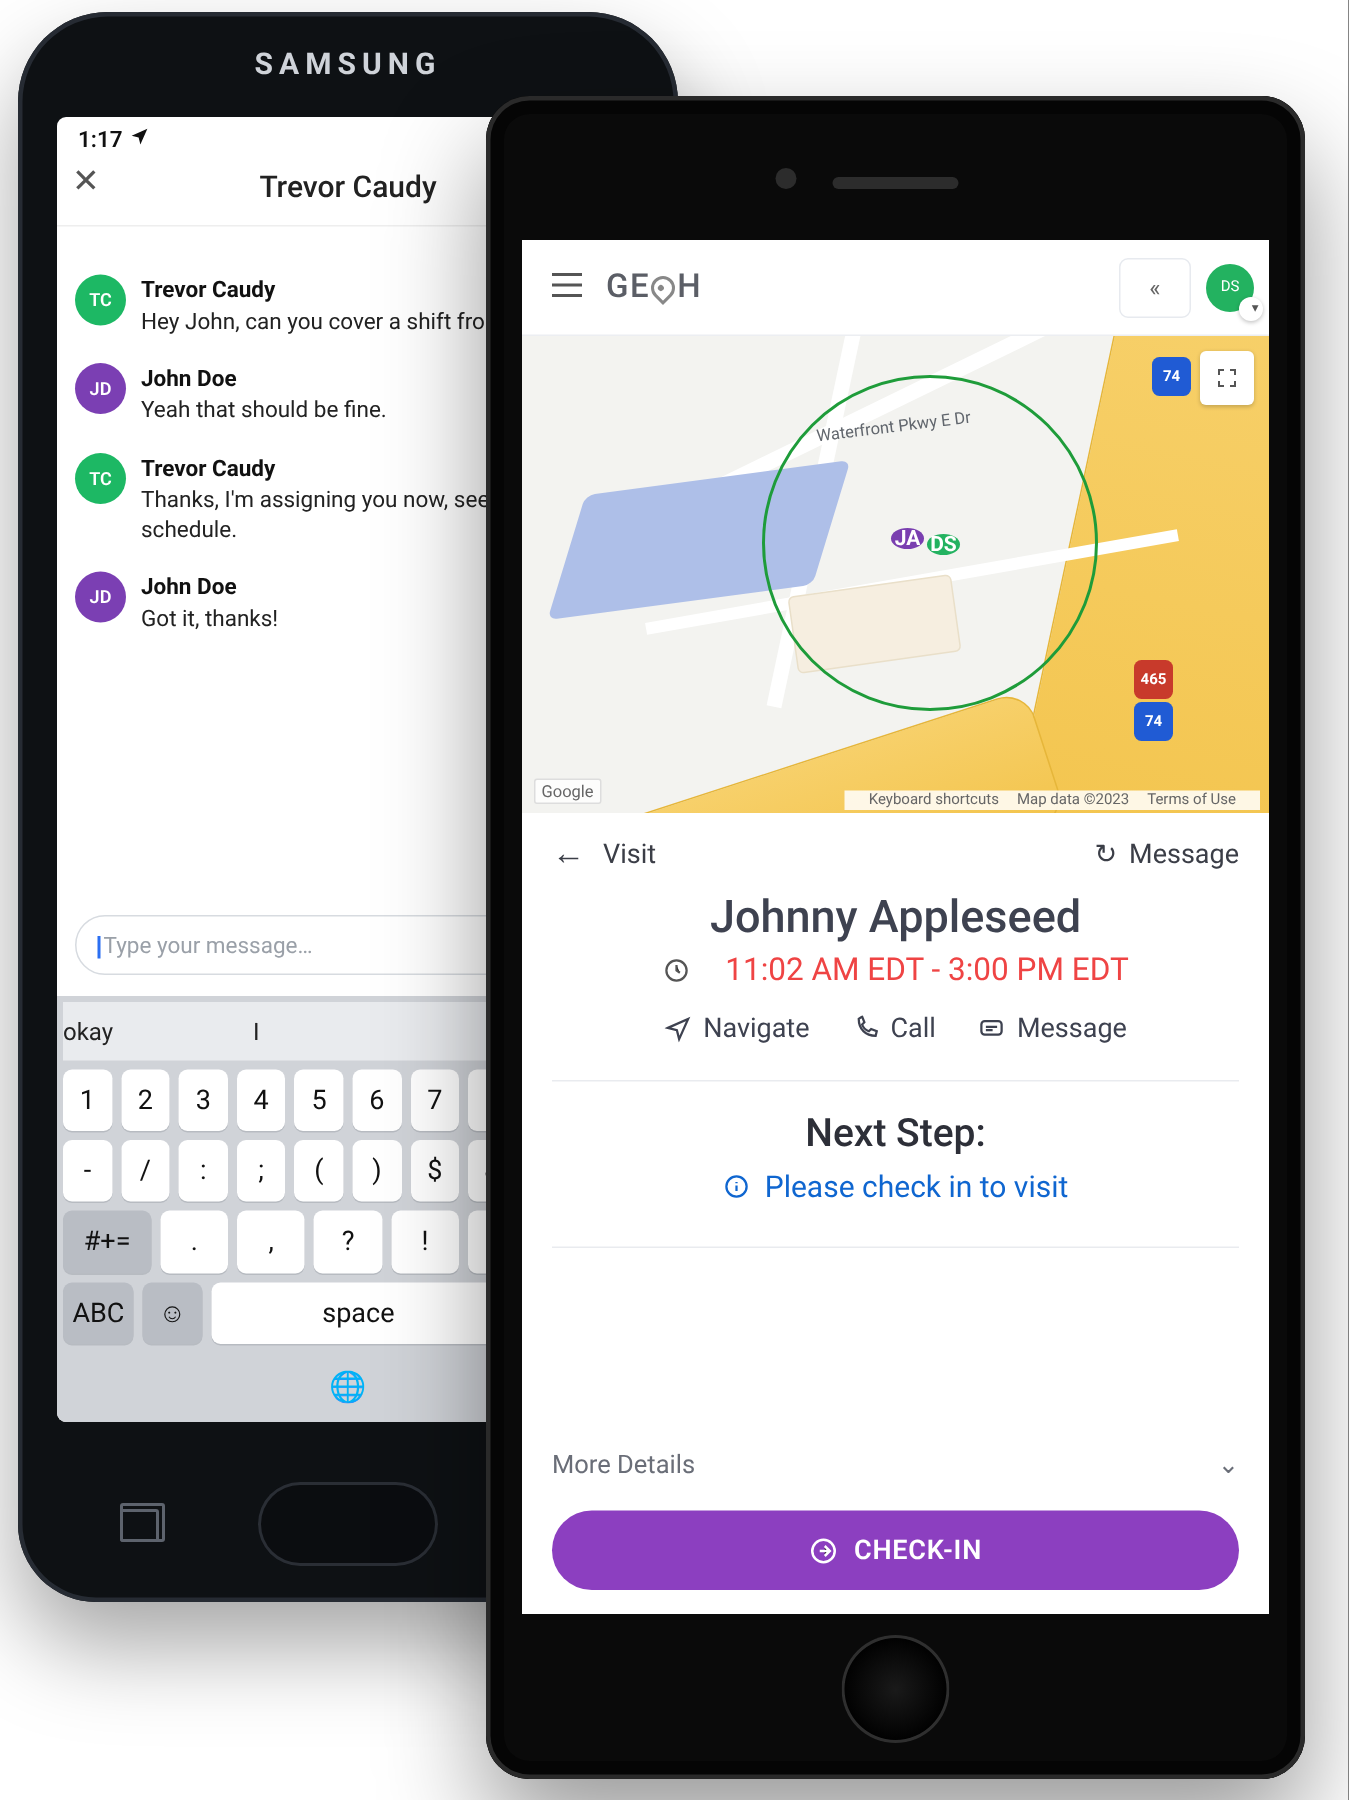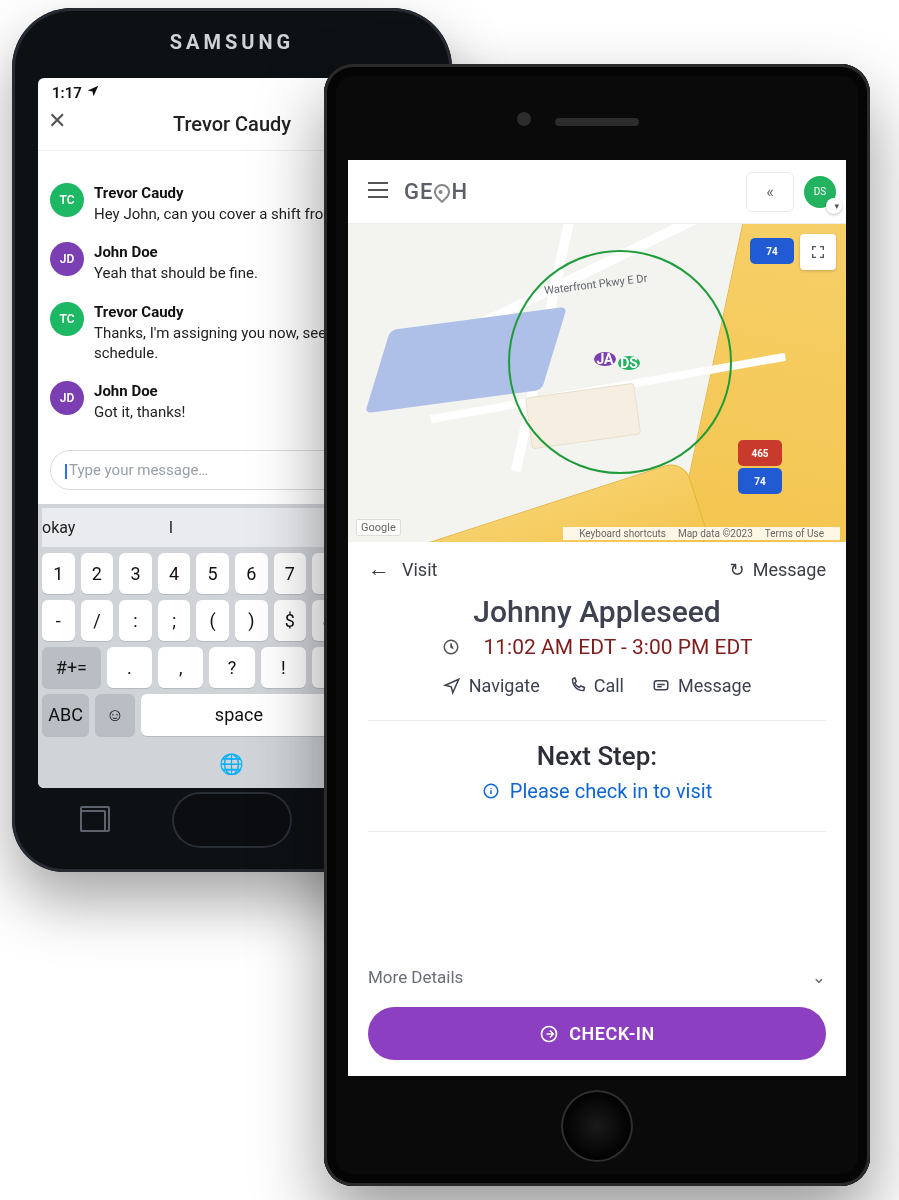--- a/index.html
+++ b/index.html
@@ -2,24 +2,24 @@
 <html><head>
 <meta charset="utf-8">
 <style>
   * { box-sizing: border-box; margin: 0; padding: 0; font-family: -apple-system, BlinkMacSystemFont, "Segoe UI", Roboto, Helvetica, Arial, sans-serif; }
   body { width: 899px; height: 1200px; background: #fff; position: relative; }
 
   
   .phoneA {
     position: absolute;
     left: 12px; top: 8px;
-    width: 440px; height: 864px;
+    width: 440px; height: 1060px;
     background: #0e1114;
     border-radius: 60px 60px 52px 52px;
-    padding: 70px 26px 84px 26px;
+    padding: 70px 26px 120px 26px;
     box-shadow: 0 30px 60px rgba(0,0,0,.35), inset 0 0 0 3px #262b33;
   }
   .phoneA::before { content:""; position:absolute; left:0; right:0; top:18px; text-align:center; color:#d0d4da; font-size:18px; font-weight:600; letter-spacing:4px; }
   .samsung { position:absolute; top:22px; left:0; right:0; text-align:center; color:#cfd3d9; font-size:20px; letter-spacing:4px; font-weight:700; }
   .phoneA .screenA {
     width: 100%; height: 100%;
     background: #fff;
     border-radius: 6px;
     overflow: hidden;
     display:flex; flex-direction:column;
@@ -83,35 +83,35 @@
   .road.a { left:30px; top:40px; width:430px; height:10px; transform:rotate(-26deg); }
   .road.b { left:190px; top:-10px; width:10px; height:260px; transform:rotate(12deg); }
   .road.c { left:80px; top:160px; width:360px; height:8px; transform:rotate(-10deg); }
   .bldgBlue { position:absolute; left:34px; top:94px; width:168px; height:84px; background:#aebfe8; transform:skewX(-24deg) rotate(-8deg); border-radius:6px; }
   .bldgTan { position:absolute; left:180px; top:166px; width:110px; height:52px; background:#f6eee0; border:1px solid #e9dfc9; transform:rotate(-8deg); border-radius:4px; }
   .streetlbl { position:absolute; left:196px; top:54px; font-size:11px; color:#61666d; transform:rotate(-7deg); }
   .geocircle { position:absolute; left:160px; top:26px; width:224px; height:224px; border:2px solid #1e9c3a; border-radius:50%; }
   .pinsmall { position:absolute; width:22px; height:14px; border-radius:50%; color:#fff; font-size:14px; font-weight:700; display:flex; align-items:center; justify-content:center; }
   .pinsmall.ja { background:#7a3fb0; left:246px; top:128px; }
   .pinsmall.ds { background:#23b260; left:270px; top:132px; }
-  .shield { position:absolute; width:44px; height:26px; border-radius:5px; color:#fff; font-size:10px; font-weight:700; display:flex; align-items:center; justify-content:center; }
+  .shield { position:absolute; width:26px; height:26px; border-radius:5px; color:#fff; font-size:10px; font-weight:700; display:flex; align-items:center; justify-content:center; }
   .shield.s74a { background:#205bd4; right:52px; top:14px; }
   .shield.s465 { background:#c83a2b; right:64px; top:216px; }
   .shield.s74b { background:#205bd4; right:64px; top:244px; }
   .s465::before { content:""; }
   .fullscreen { position:absolute; right:10px; top:10px; width:36px; height:36px; background:#fff; border-radius:4px; box-shadow:0 1px 3px rgba(0,0,0,.2); display:flex; align-items:center; justify-content:center; color:#555; }
   .gbadge { position:absolute; left:8px; bottom:6px; font-size:11px; color:#666; background:rgba(255,255,255,.8); padding:1px 4px; border-radius:2px; border:1px solid #ddd; }
   .mapfoot { position:absolute; right:6px; bottom:2px; font-size:10px; color:#666; display:flex; gap:12px; background:rgba(255,255,255,.85); padding:1px 16px; }
 
   .card { flex:1; padding:12px 20px 16px; display:flex; flex-direction:column; }
   .crumb { display:flex; align-items:center; justify-content:space-between; color:#3b3e47; font-size:18px; margin:2px 0 10px; }
   .crumb .lft { display:flex; align-items:center; gap:12px; }
   .crumb .rgt { display:flex; align-items:center; gap:8px; }
   .visitName { text-align:center; font-size:30px; color:#3e4250; font-weight:500; margin-top:2px; }
-  .visitTime { text-align:center; font-size:21px; color:#7f1d1d; margin-top:6px; display:flex; gap:24px; align-items:center; justify-content:center; }
+  .visitTime { text-align:center; font-size:21px; color:#ef4444; margin-top:6px; display:flex; gap:24px; align-items:center; justify-content:center; }
   .actions { display:flex; gap:28px; justify-content:center; margin:16px 0 24px; color:#3e4250; font-size:18px; }
   .actions .act { display:flex; gap:8px; align-items:center; }
   .divider { height:1px; background:#e9ebef; }
   .next { text-align:center; font-size:26px; color:#2d2f38; font-weight:500; margin:20px 0 8px; }
   .alert { text-align:center; font-size:20px; color:#0f66d0; display:flex; gap:10px; align-items:center; justify-content:center; margin-bottom:28px; }
   .more { display:flex; justify-content:space-between; align-items:center; color:#6a6e78; font-size:17px; padding:12px 0; margin-top:auto; }
   .checkin { background:#8c3fc0; color:#fff; border-radius:30px; text-align:center; padding:16px; font-size:18px; font-weight:600; letter-spacing:.5px; display:flex; gap:10px; align-items:center; justify-content:center; margin-top:8px; }
 
   .ico { display:inline-flex; }
 </style>

